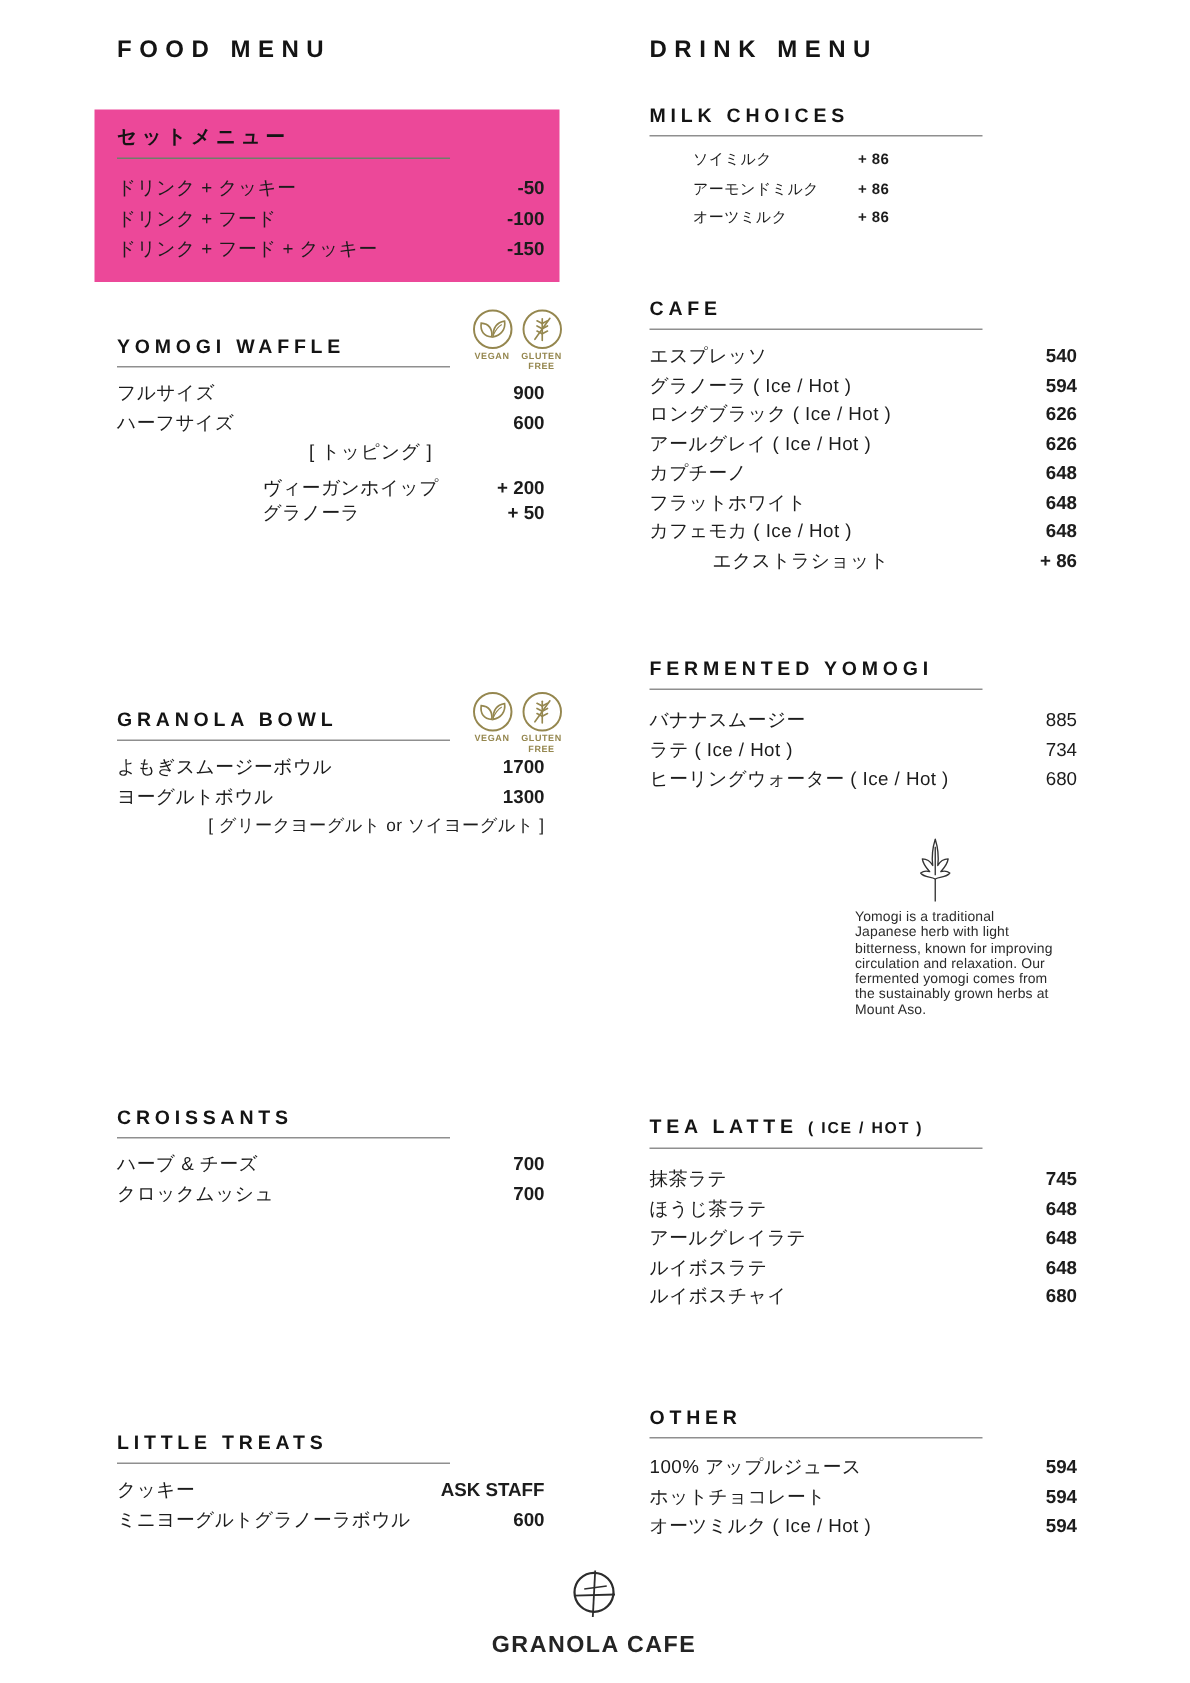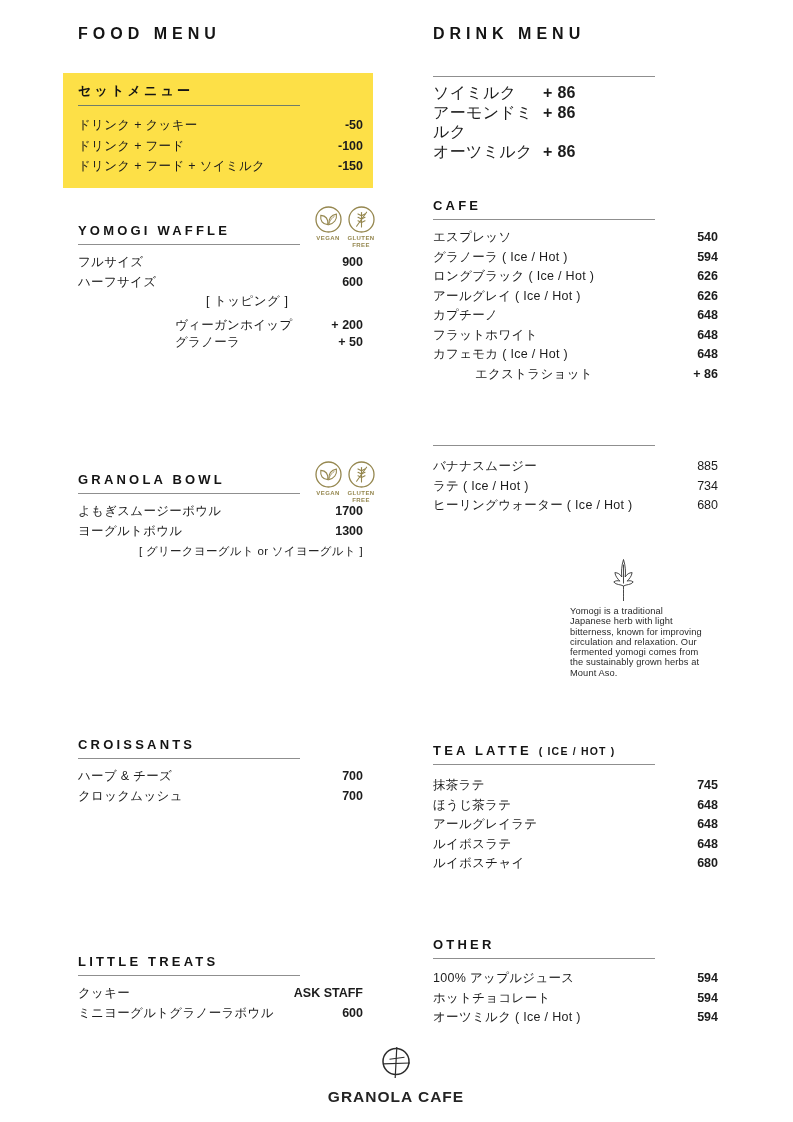--- a/index.html
+++ b/index.html
@@ -20,26 +20,26 @@
   .row .price{font-weight:700;letter-spacing:0;white-space:nowrap;}
   .row.plain .price{font-weight:400;}
   .row.indent{padding-left:42px;}
   .sub-head{font-size:12.5px;line-height:18px;margin-left:87px;letter-spacing:0.5px;padding-left:41px;}
   .sub-items{margin-left:97px;margin-top:7px;}
   .sub-items .row{line-height:17px;}
   .note-line{font-size:11.5px;line-height:20px;text-align:right;letter-spacing:0.3px;}
   
   .set-box{
     position:absolute;left:63px;top:73px;width:310px;height:115px;
-    background:#fde047;box-sizing:border-box;padding:11px 10px 0 15px;
+    background:#ec4899;box-sizing:border-box;padding:11px 10px 0 15px;
   }
   .set-box .divider{border-top:1px solid #707d6a;margin:7px 0 9px 0;}
   .set-box .row{line-height:20.5px;}
   
-  .milk-row{display:flex;font-size:16px;line-height:19.5px;letter-spacing:0.3px;}
+  .milk-row{display:flex;font-size:10px;line-height:19.5px;letter-spacing:0.3px;margin-left:29px;}
   .milk-row .label{width:110px;}
   .milk-row .price{font-weight:700;}
   
   .badges{position:absolute;display:flex;gap:3px;}
   .badge{width:30px;text-align:center;color:#95874f;}
   .badge svg{display:block;margin:0 auto;}
   .badge .bl{font-size:6px;line-height:6.5px;letter-spacing:0.4px;font-weight:600;margin-top:2px;}
   
   .leaf{position:absolute;}
   .yomogi-note{
@@ -63,21 +63,21 @@
   <div class="divider"></div>
   <div class="row">
     <span class="label">ドリンク + クッキー</span>
     <span class="price">-50</span>
   </div>
   <div class="row">
     <span class="label">ドリンク + フード</span>
     <span class="price">-100</span>
   </div>
   <div class="row">
-    <span class="label">ドリンク + フード + ソイミルク</span>
+    <span class="label">ドリンク + フード + クッキー</span>
     <span class="price">-150</span>
   </div>
 </div>
 
 <div class="badges" style="left:313px;top:206px;">
   <div class="badge">
     <svg width="27" height="27" viewBox="0 0 27 27">
       <circle cx="13.5" cy="13.5" r="12.5" fill="none" stroke="#95874f" stroke-width="1.3"></circle>
       <path d="M12.9,18.6 C7.4,18.2 5.1,14.6 5.8,9.4 C11.1,9.8 13.3,13.0 12.9,18.6 Z" fill="none" stroke="#95874f" stroke-width="1.1"></path>
       <path d="M13.7,18.6 C13.6,12.4 16.4,8.9 21.4,8.1 C22.2,13.5 19.1,17.6 13.7,18.6 Z" fill="none" stroke="#95874f" stroke-width="1.1"></path>
@@ -191,20 +191,21 @@
   </div>
   <div class="row">
     <span class="label">ミニヨーグルトグラノーラボウル</span>
     <span class="price">600</span>
   </div>
 </div>
 
 <div class="menu-title" style="left:433px;top:25px;">DRINK MENU</div>
 
 <div class="sec" style="left:433px;top:70px;">
+  <div class="sec-head">MILK CHOICES</div>
   <div class="divider" style="margin-bottom:6px;"></div>
   <div class="milk-row">
     <span class="label">ソイミルク</span>
     <span class="price">+ 86</span>
   </div>
   <div class="milk-row">
     <span class="label">アーモンドミルク</span>
     <span class="price">+ 86</span>
   </div>
   <div class="milk-row">
@@ -244,20 +245,21 @@
     <span class="label">カフェモカ ( Ice / Hot )</span>
     <span class="price">648</span>
   </div>
   <div class="row indent">
     <span class="label">エクストラショット</span>
     <span class="price">+ 86</span>
   </div>
 </div>
 
 <div class="sec" style="left:433px;top:439px;">
+  <div class="sec-head">FERMENTED YOMOGI</div>
   <div class="divider" style="margin-bottom:11px;"></div>
   <div class="row plain">
     <span class="label">バナナスムージー</span>
     <span class="price">885</span>
   </div>
   <div class="row plain">
     <span class="label">ラテ ( Ice / Hot )</span>
     <span class="price">734</span>
   </div>
   <div class="row plain">

